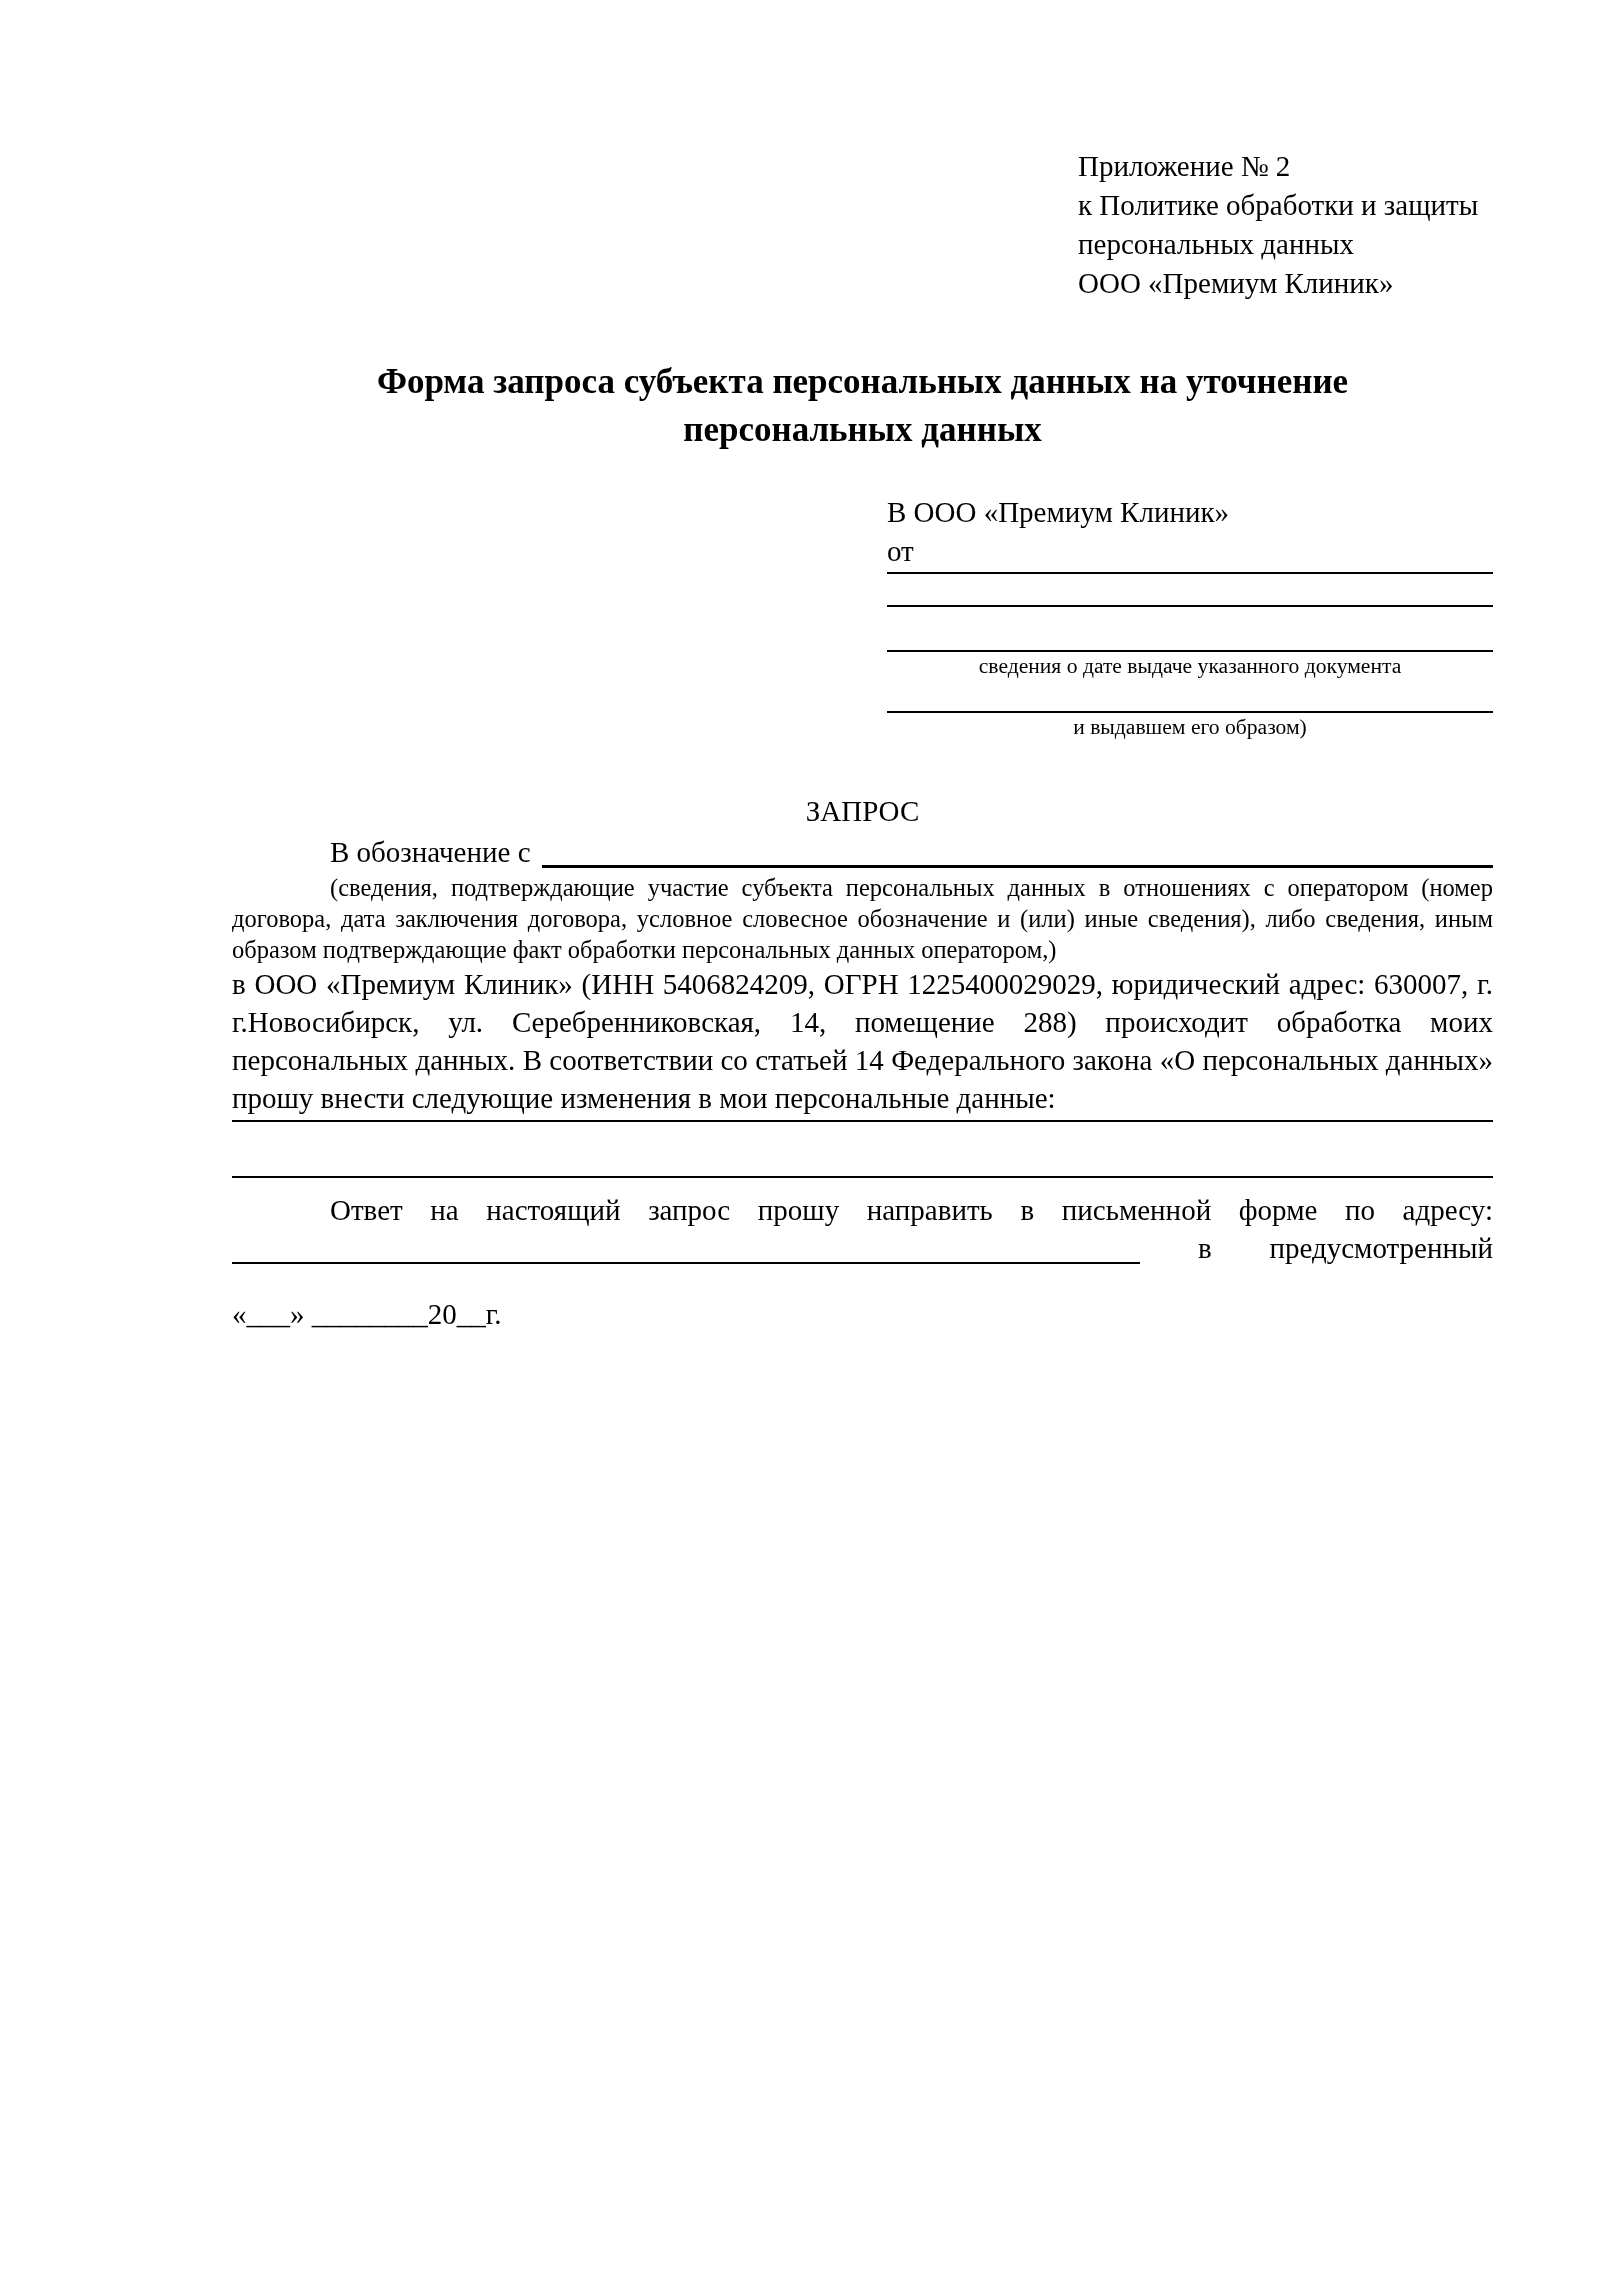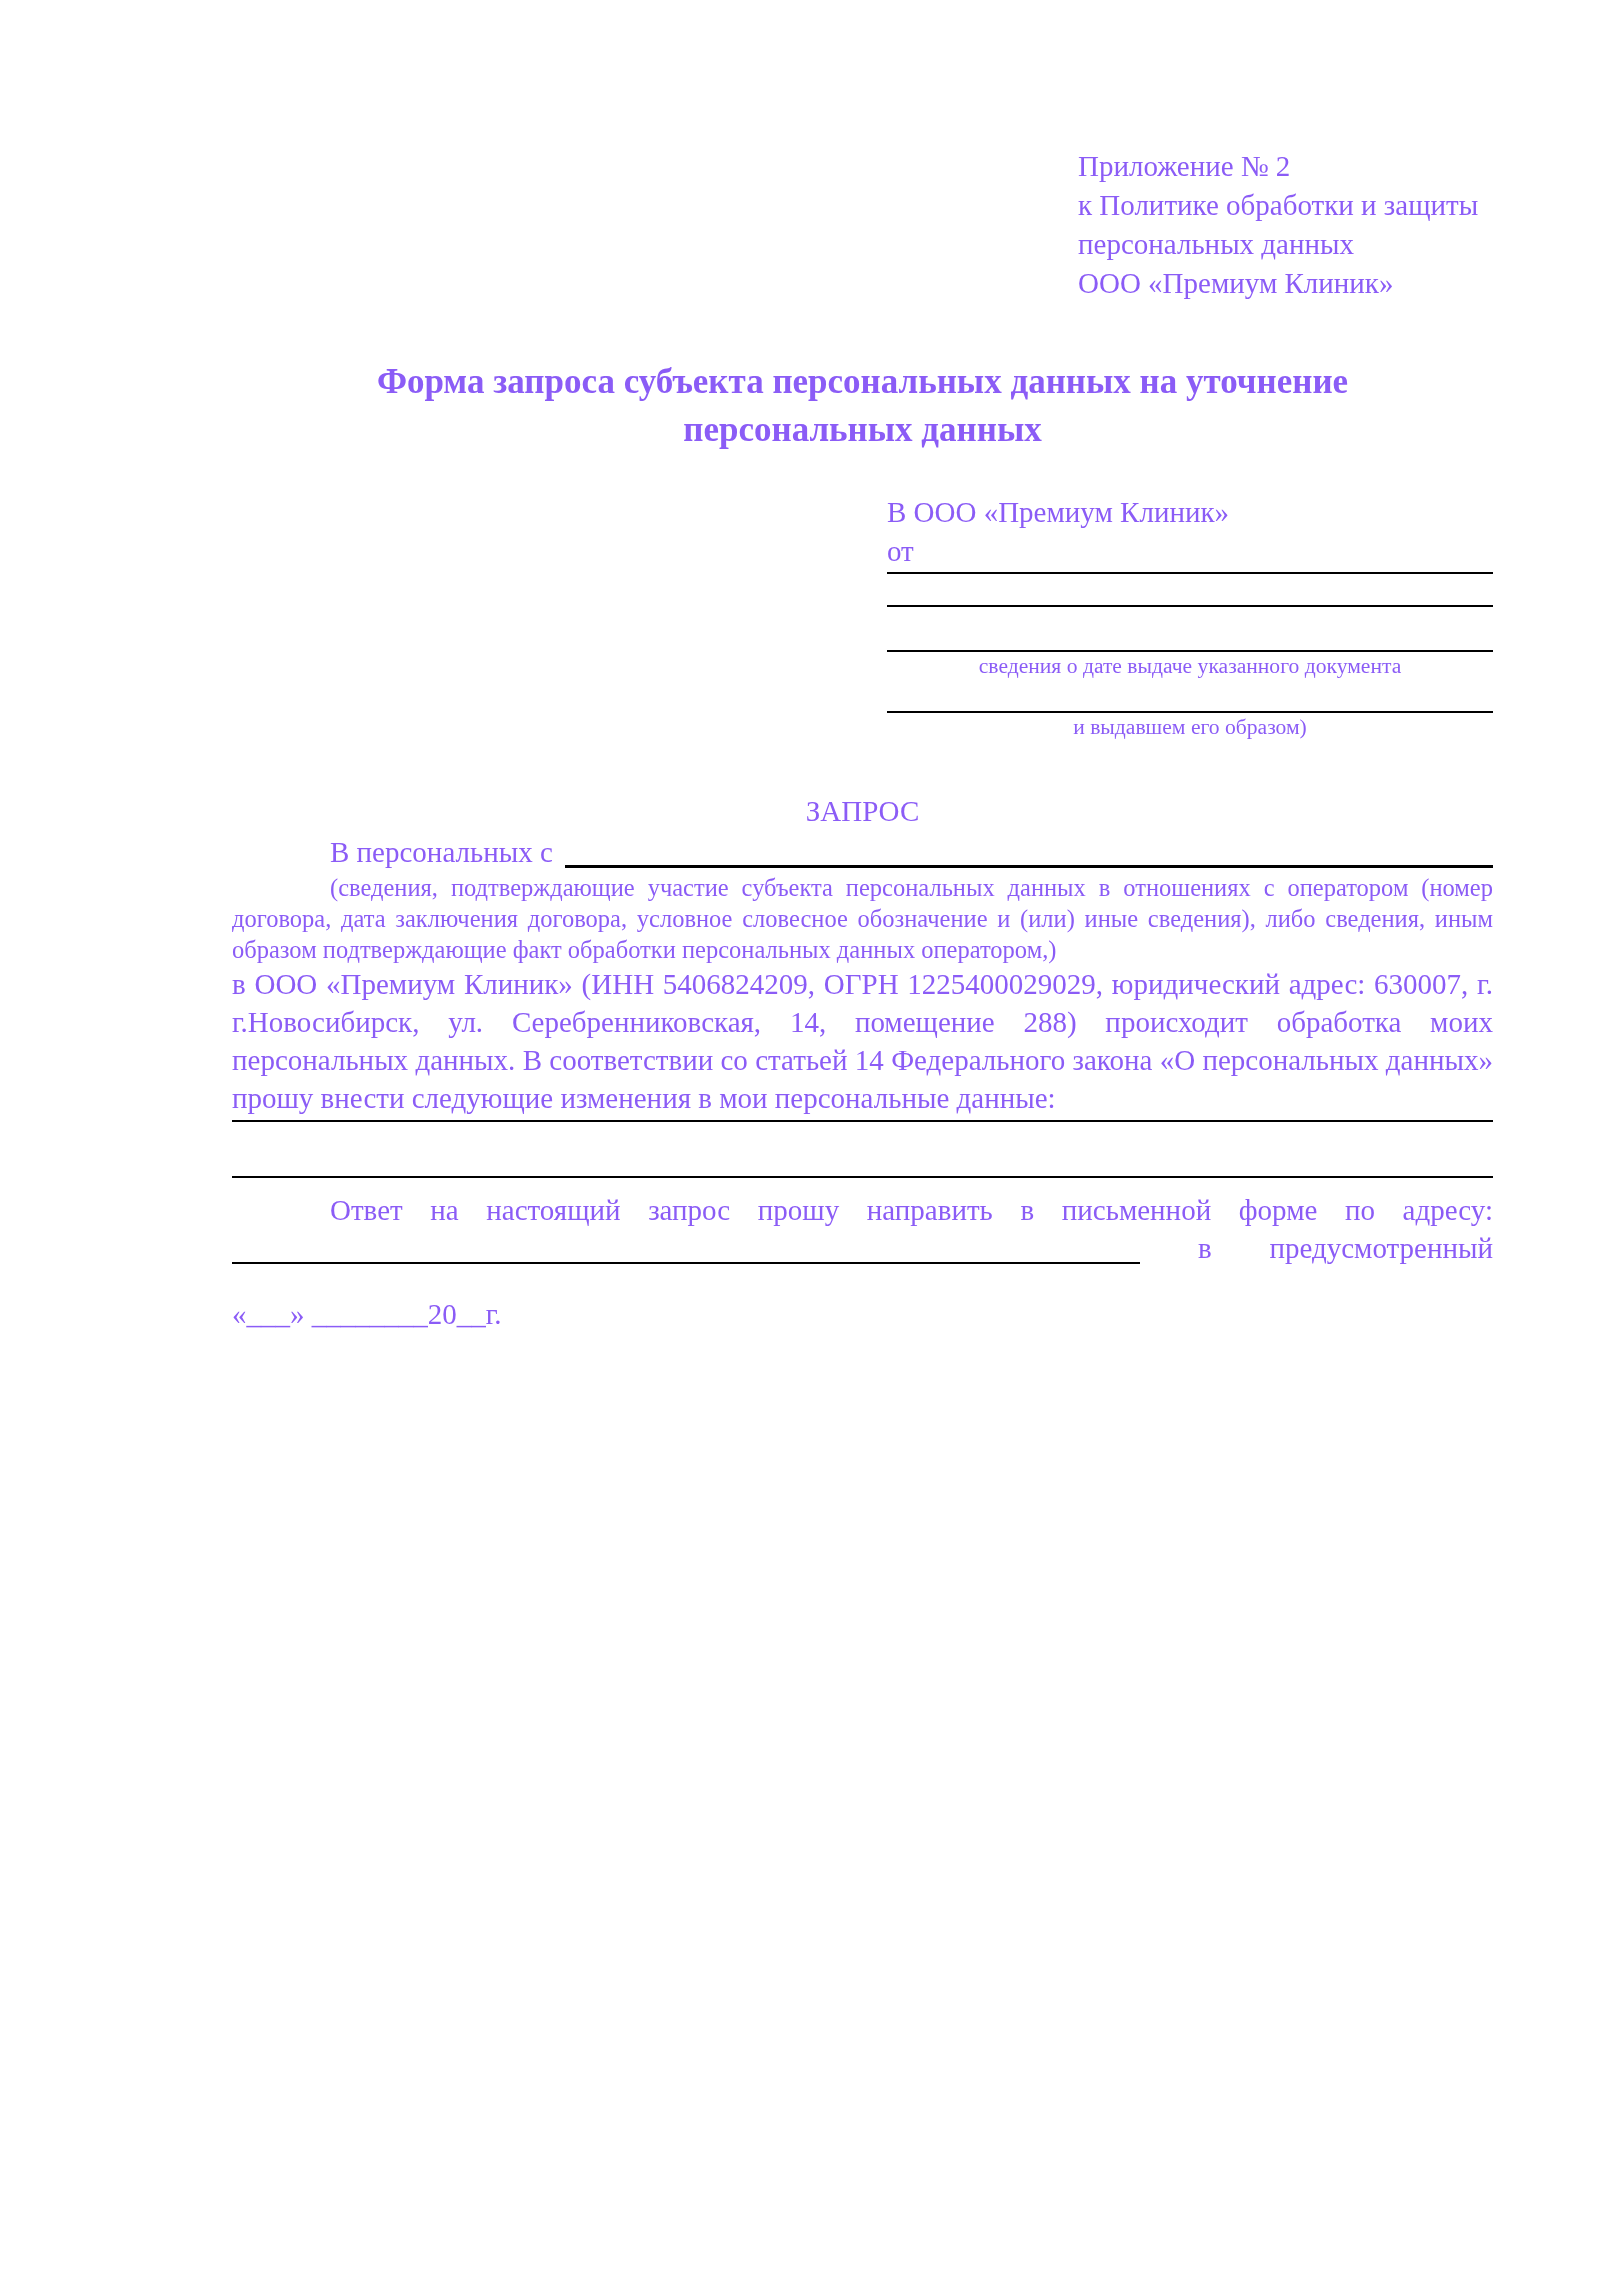--- a/index.html
+++ b/index.html
@@ -2,21 +2,21 @@
 <html><head>
 <meta charset="utf-8">
 <style>
   html,body { margin:0; padding:0; background:#777; }
   .page {
     position: relative;
     width: 1621px;
     height: 2294px;
     margin: 0 auto;
     background: #ffffff;
-    color: #8b5cf6;
+    color: #000000;
     font-family: "Liberation Serif", "DejaVu Serif", serif;
     font-size: 29px;
     line-height: 39px;
     box-sizing: border-box;
     padding: 147px 128px 0 232px;
     overflow: hidden;
   }
   .appendix {
     margin-left: 846px;
     line-height: 39px;
@@ -139,21 +139,21 @@
     <div class="fill-spacer sp-a"></div>
     <div class="fill-spacer sp-b"></div>
     <div class="field-caption">сведения о дате выдаче указанного документа</div>
     <div class="fill-spacer sp-c"></div>
     <div class="field-caption">и выдавшем его образом)</div>
   </div>
 
   <div class="request-heading">ЗАПРОС</div>
 
   <div class="intro-row">
-    <span class="label">В персональных с</span>
+    <span class="label">В обозначение с</span>
     <div class="fill"></div>
   </div>
 
   <div class="note">(сведения, подтверждающие участие субъекта персональных данных в отношениях с оператором (номер договора, дата заключения договора, условное словесное обозначение и (или) иные сведения), либо сведения, иным образом подтверждающие факт обработки персональных данных оператором,)</div>
 
   <div class="body-par">в ООО «Премиум Клиник» (ИНН 5406824209, ОГРН 1225400029029, юридический адрес: 630007, г. г.Новосибирск, ул. Серебренниковская, 14, помещение 288) происходит обработка моих персональных данных. В соответствии со статьей 14 Федерального закона «О персональных данных» прошу внести следующие изменения в мои персональные данные:</div>
 
   <div class="blank-line blank-1"></div>
   <div class="blank-line blank-2"></div>
 

